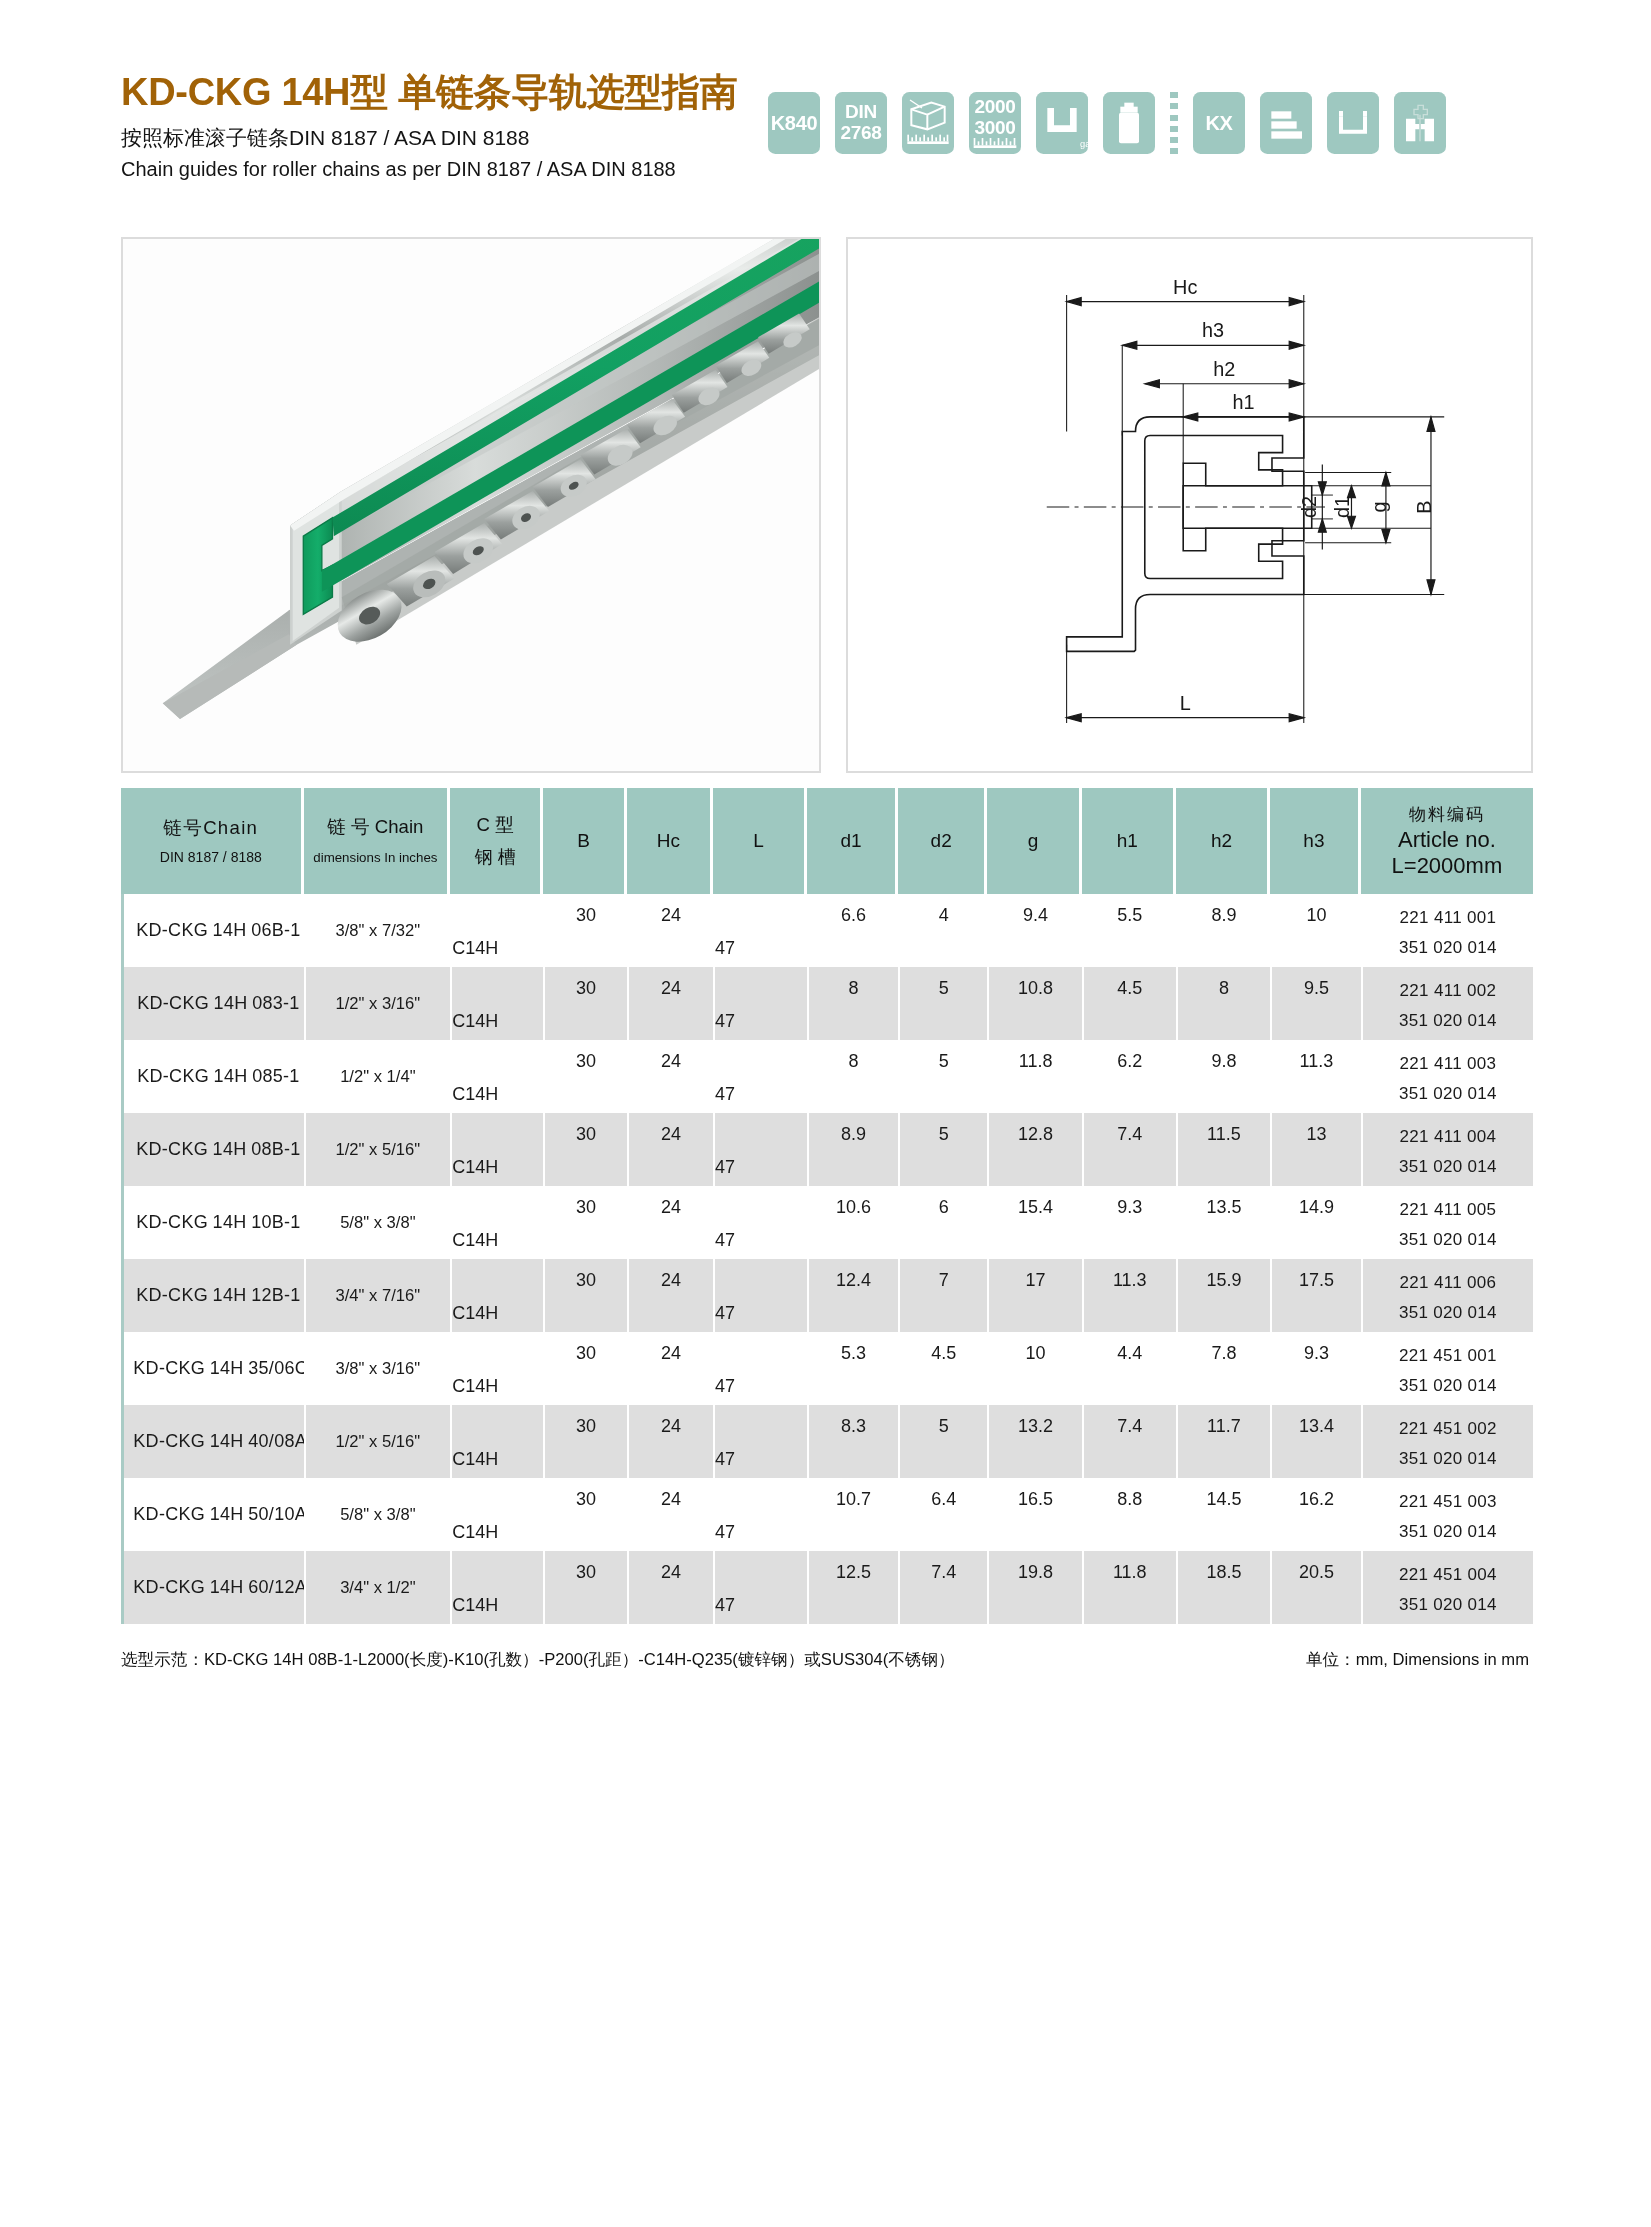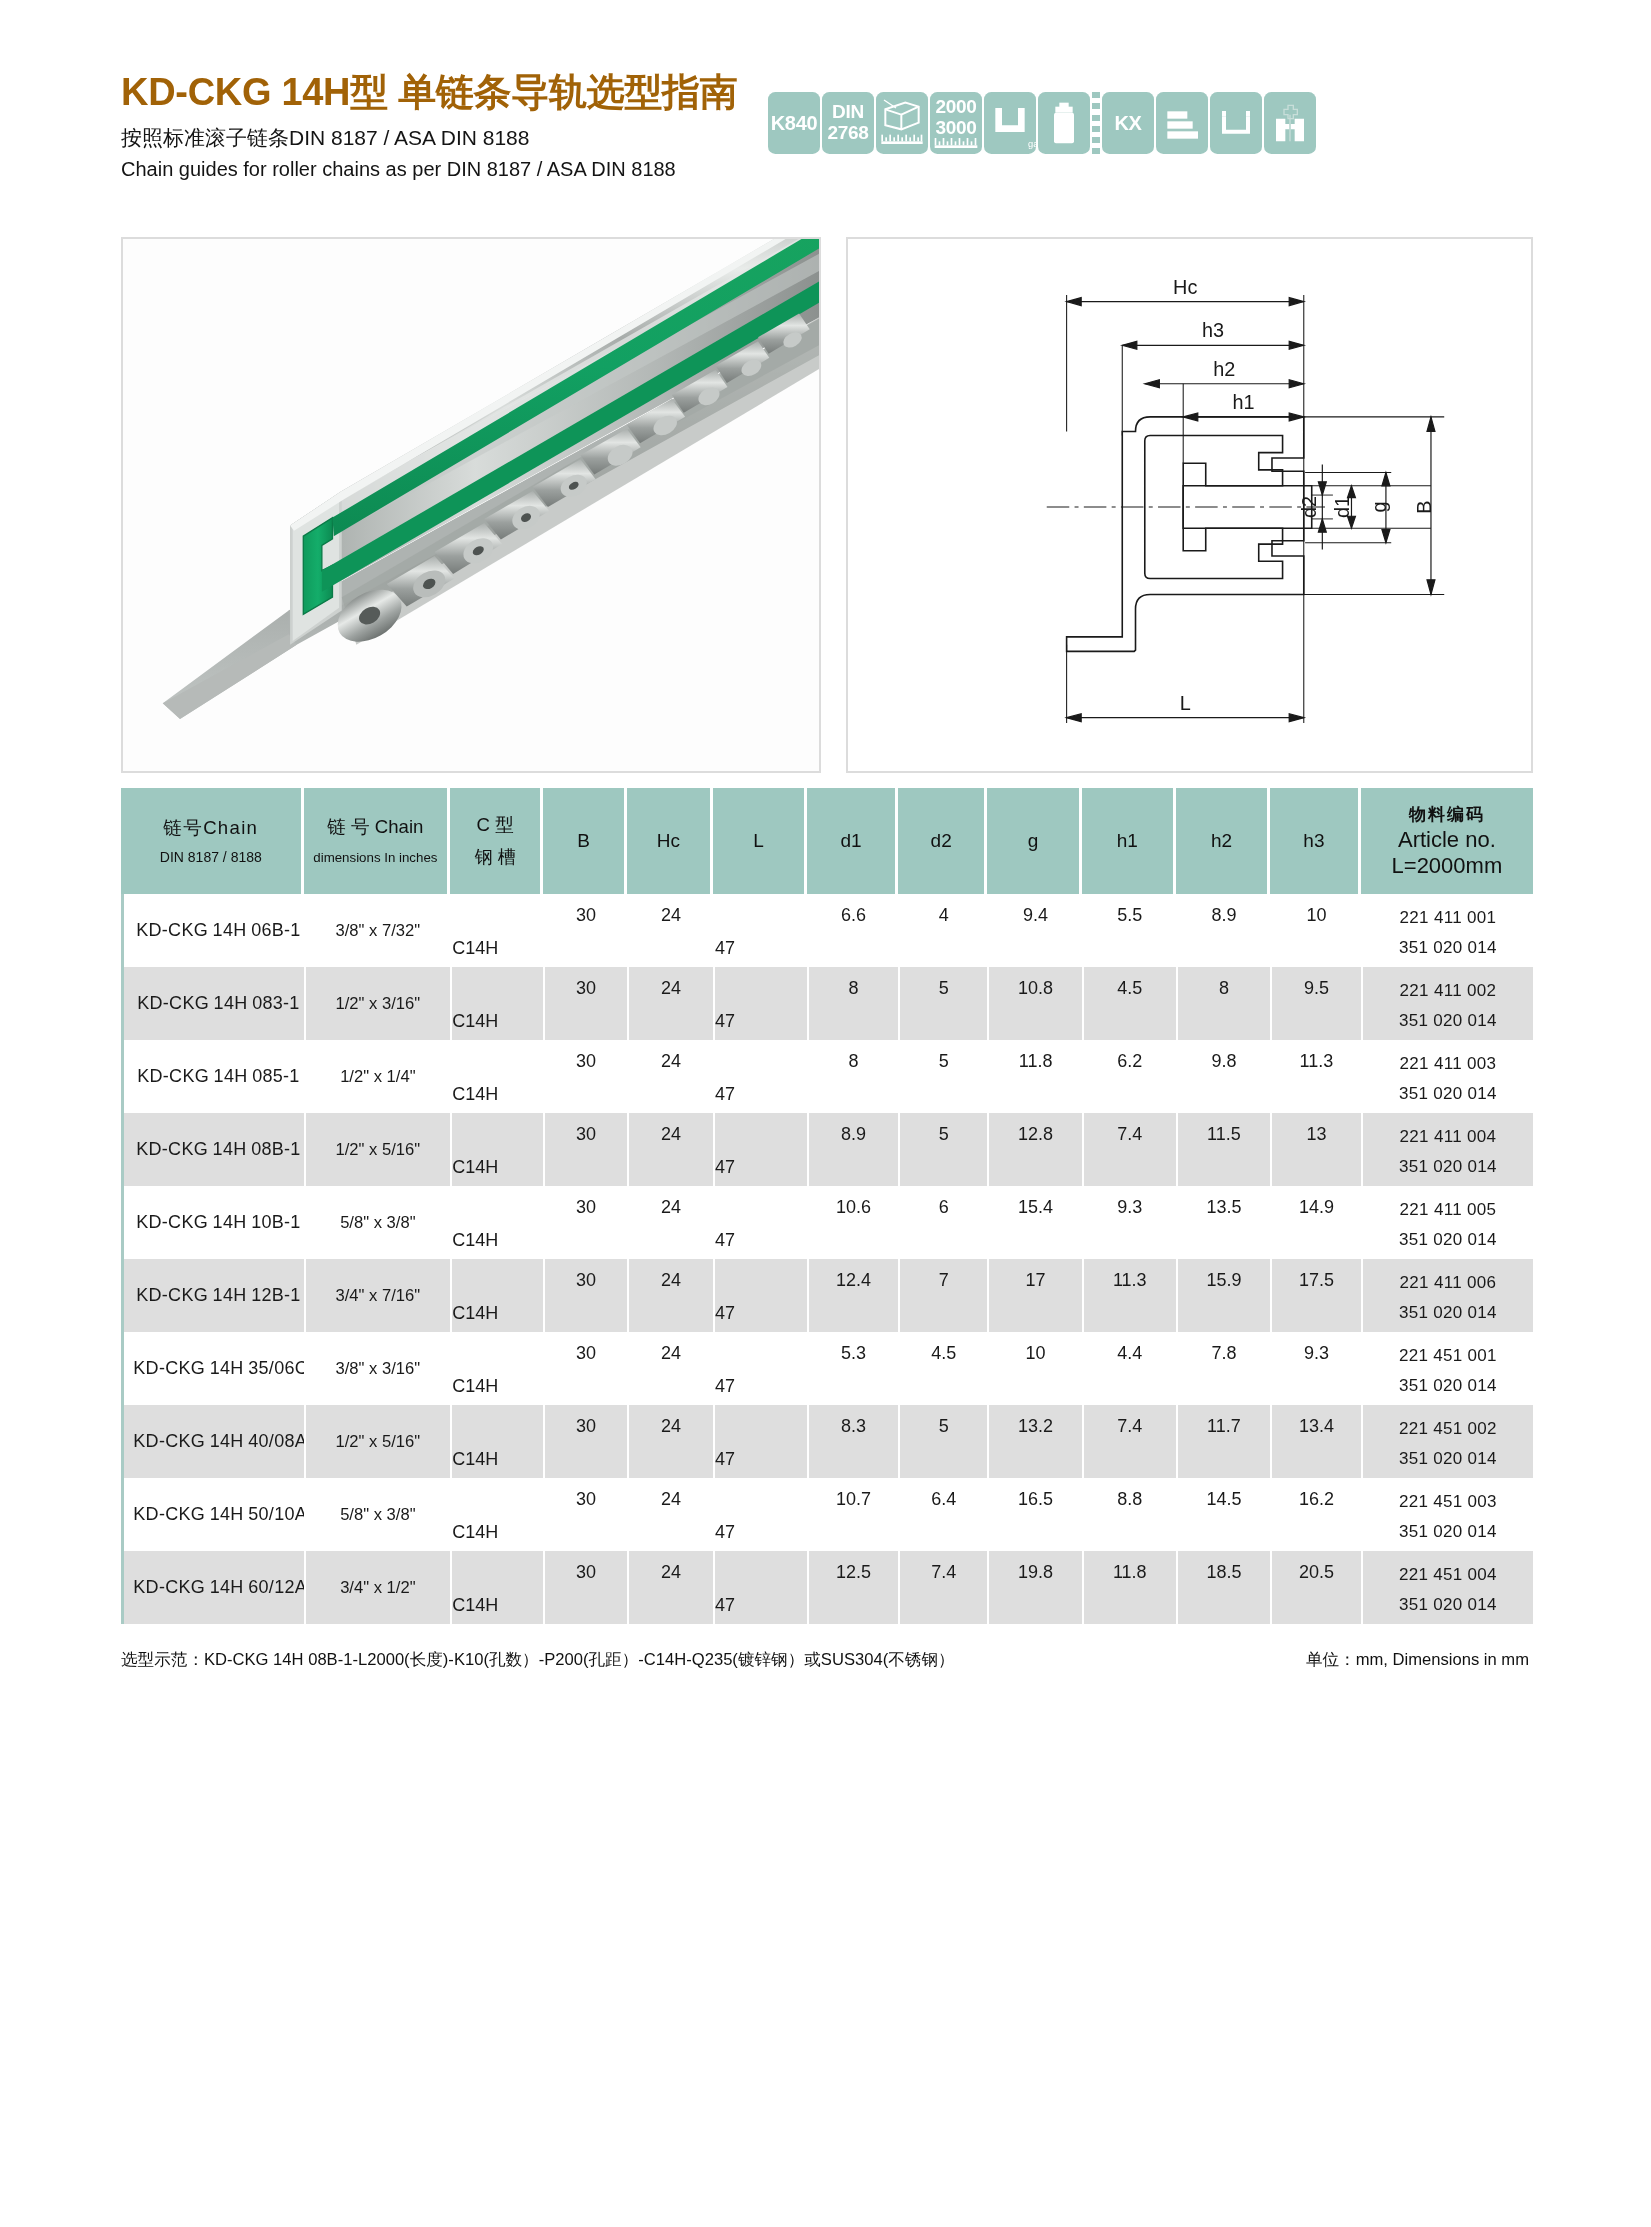--- a/index.html
+++ b/index.html
@@ -17,21 +17,21 @@
   .header{position:absolute;left:121px;top:73px;width:1412px;height:133px;}
   .title-block{position:absolute;left:0;top:0;width:742px;}
   h1.doc-title{
     margin:0;font-size:38px;font-weight:bold;letter-spacing:-0.3px;
     line-height:1.05;color:#a16207;white-space:nowrap;
   }
   .sub-cn{margin-top:12.6px;font-size:21px;line-height:1.2;color:#141414;white-space:nowrap;}
   .sub-en{margin-top:6px;font-size:20px;line-height:1.2;color:#141414;white-space:nowrap;}
 
   
-  .badges{position:absolute;left:647px;top:19px;display:flex;align-items:flex-end;gap:2px;}
+  .badges{position:absolute;left:647px;top:19px;display:flex;align-items:flex-end;gap:15px;}
   .badge{
     width:52px;height:62px;border-radius:7.3px;background:#9ec8c0;
     position:relative;flex:0 0 auto;
     display:flex;align-items:center;justify-content:center;
     overflow:hidden;
   }
   .badge-txt{
     color:#ffffff;font-weight:bold;text-align:center;line-height:1.0;
     letter-spacing:-0.3px;
   }
@@ -71,21 +71,21 @@
   thead th{
     background:#9ec8c0;color:#111;font-weight:normal;
     border-right:3.3px solid #ffffff;
     height:106px;box-sizing:border-box;
     padding:4px 1.3px;
   }
   thead th:last-child{border-right:0;}
   .th2{display:block;}
   .th-l1{font-size:18.6px;line-height:1.25;}
   .th-l2{font-size:16px;line-height:1.3;margin-top:9.3px;}
-  .th-art .th-l1{font-size:17px;line-height:1.24;letter-spacing:2px;font-weight:bold;}
+  .th-art .th-l1{font-size:17px;line-height:1.24;letter-spacing:2px;}
   .th-art .th-l2{font-size:22px;line-height:1.18;margin-top:2px;letter-spacing:0;text-align:center;}
   .th-small .th-l2{font-size:13.3px;margin-top:10.6px;}
   .th-ckg .th-l1{letter-spacing:1.3px;}
   .th-ckg .th-l2{font-size:14px;}
   .th-one{font-size:19px;line-height:1.25;}
 
   tbody tr{height:73px;}
   tbody tr.odd td{background:#ffffff;}
   tbody tr.even td{background:#dedede;}
   tbody td{

